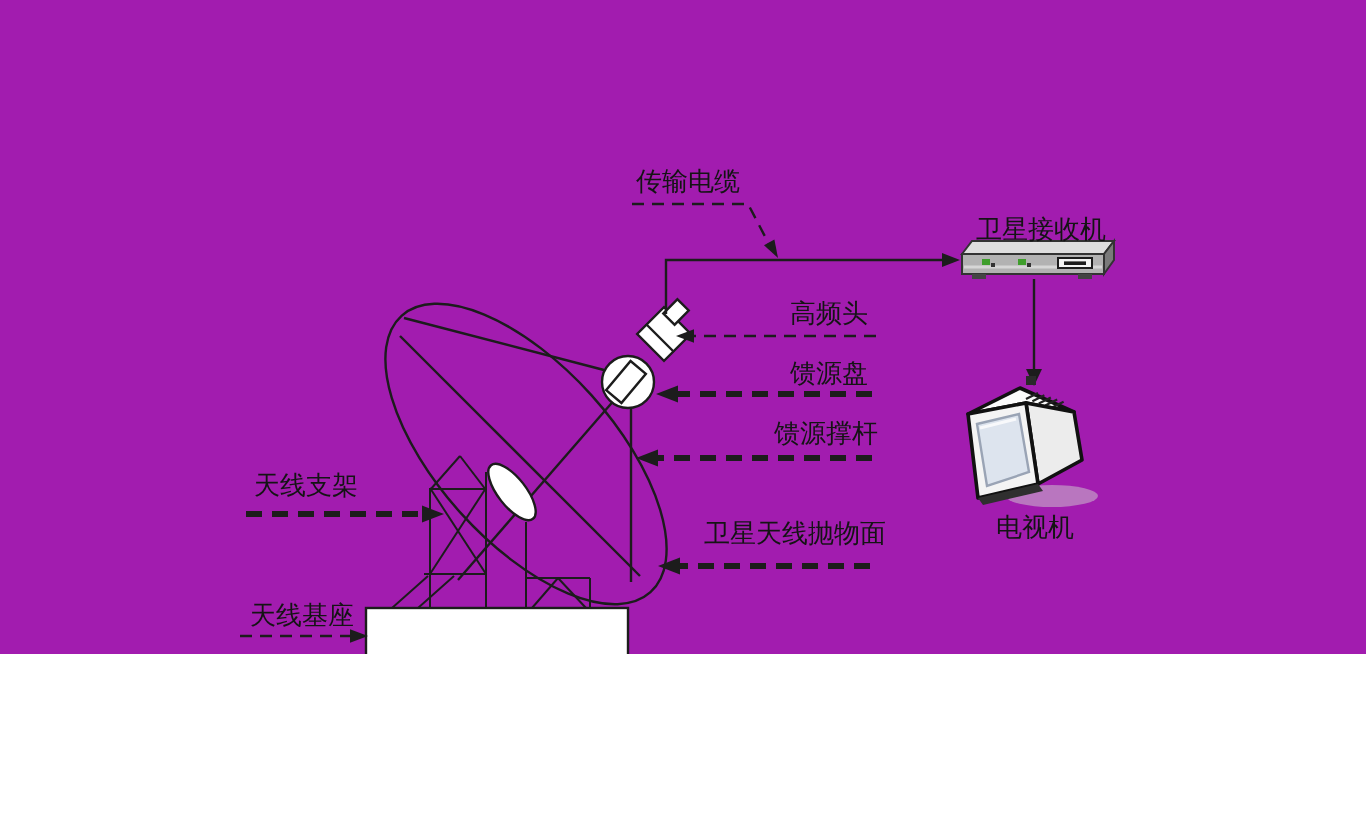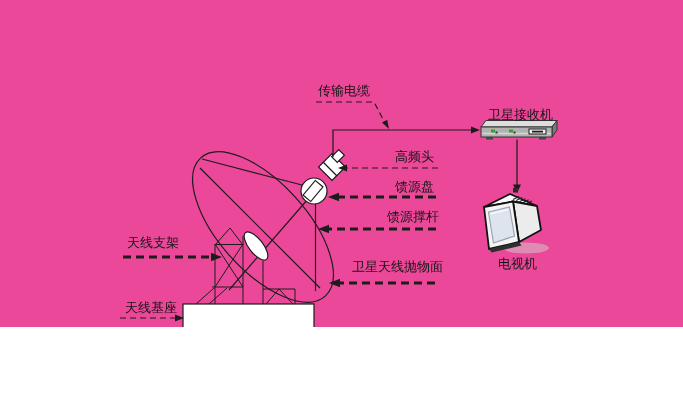--- a/index.html
+++ b/index.html
@@ -1,16 +1,16 @@
 <!DOCTYPE html>
 <html><head>
 <meta charset="utf-8">
 <style>
   html,body{margin:0;padding:0;background:#fff;}
-  #stage{position:relative;width:683px;height:327px;background:#ec4899;overflow:hidden;
+  #stage{position:relative;width:683px;height:327px;background:#a21caf;overflow:hidden;
          font-family:"Liberation Sans","DejaVu Sans",sans-serif;}
   svg{display:block;}
   .lbl{font-family:"Liberation Sans","DejaVu Sans",sans-serif;font-size:13px;fill:#141414;}
   .ln{stroke:#1c1c1c;stroke-width:1.2;fill:none;}
   .thin-dash{stroke:#1c1c1c;stroke-width:1.2;fill:none;stroke-dasharray:6 4;}
   .thick-dash{stroke:#1c1c1c;stroke-width:3;fill:none;stroke-dasharray:8 5;}
   .ah{fill:#1c1c1c;stroke:none;}
   .whitefill{fill:#ffffff;stroke:#1c1c1c;stroke-width:1.2;}
 </style>
 </head>

